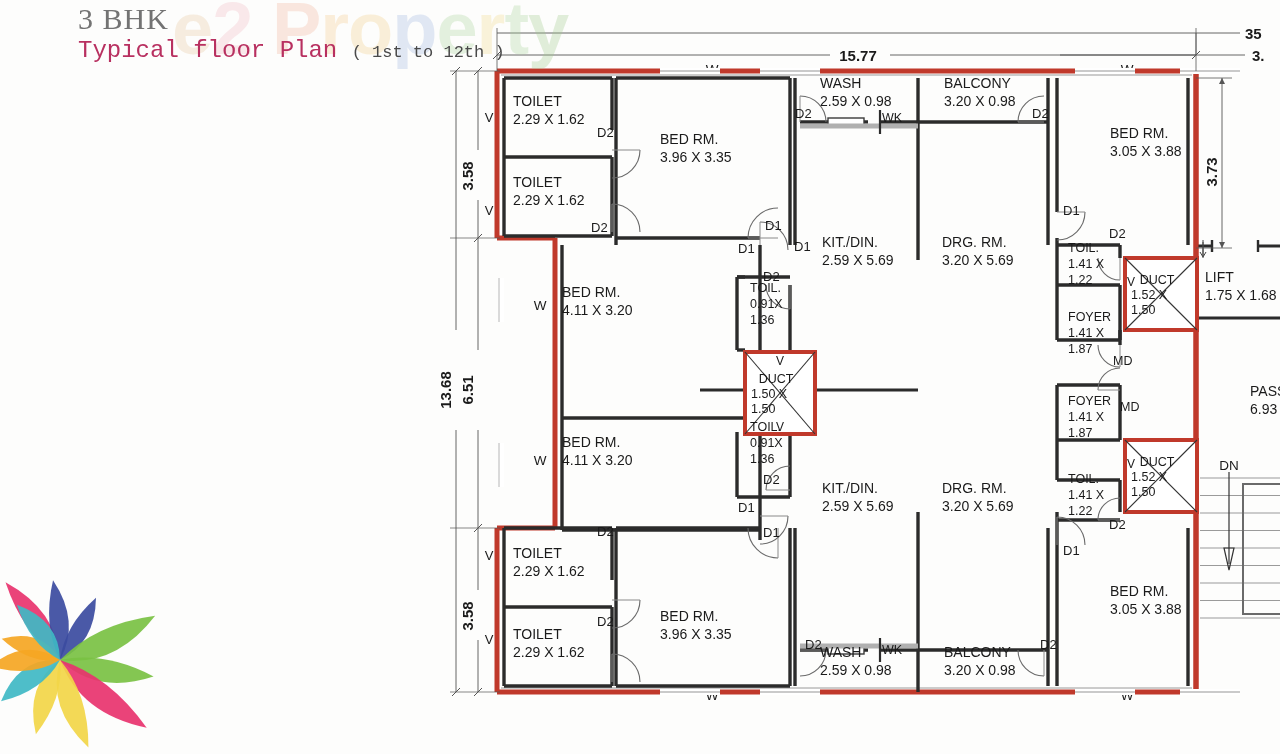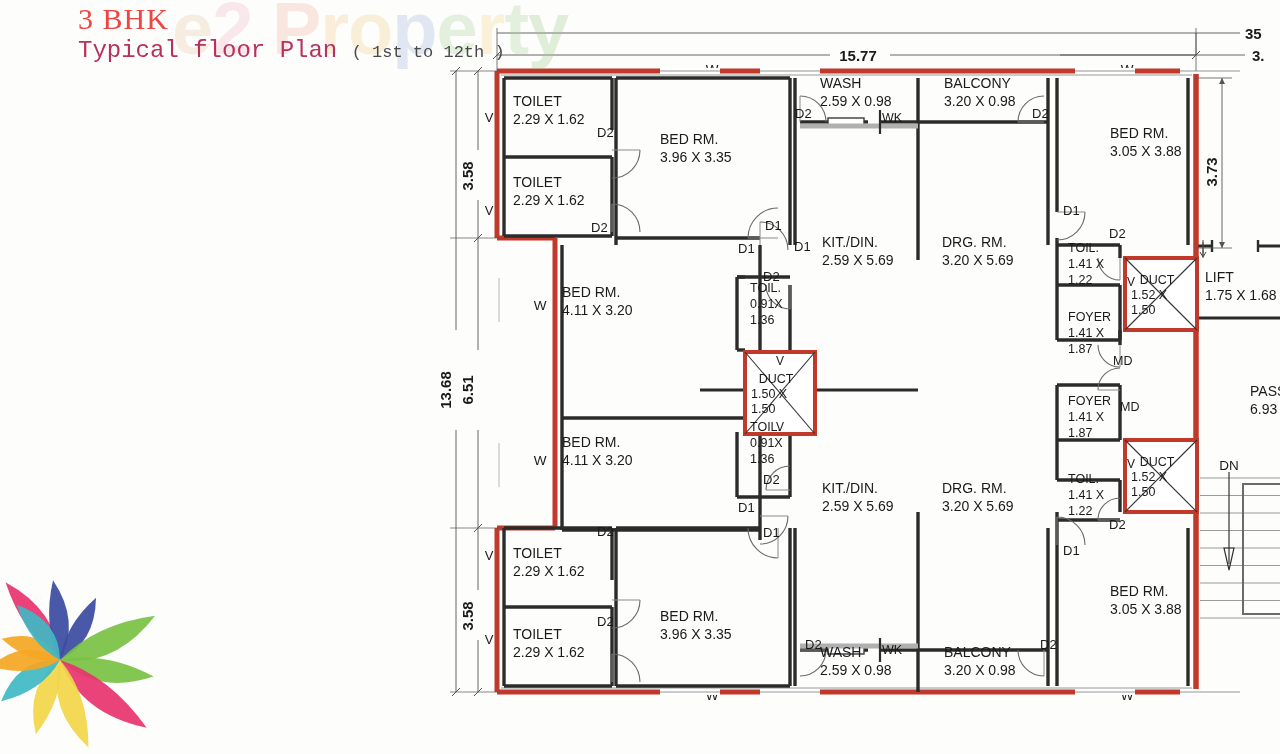--- a/index.html
+++ b/index.html
@@ -8,21 +8,21 @@
     background:#fdfdfc;
     font-family:"Liberation Sans", sans-serif;
   }
   #stage{position:absolute;left:0;top:0;width:1280px;height:754px;}
   #stage svg{position:absolute;left:0;top:0;}
 
   
   .title-block{position:absolute;left:78px;top:2px;z-index:6;}
   .t-bhk{
     font-family:"Liberation Serif", serif;
-    font-size:30px;color:#ef4444;letter-spacing:1px;line-height:34px;
+    font-size:30px;color:#737373;letter-spacing:1px;line-height:34px;
   }
   .t-typ{
     font-family:Liberation Mono, monospace;
     font-size:24px;color:#b83060;line-height:30px;white-space:nowrap;
   }
   .t-typ .paren{color:#4a4a4a;font-size:17px;}
 
   
   .wm{
     position:absolute;top:-14px;left:172px;z-index:1;

